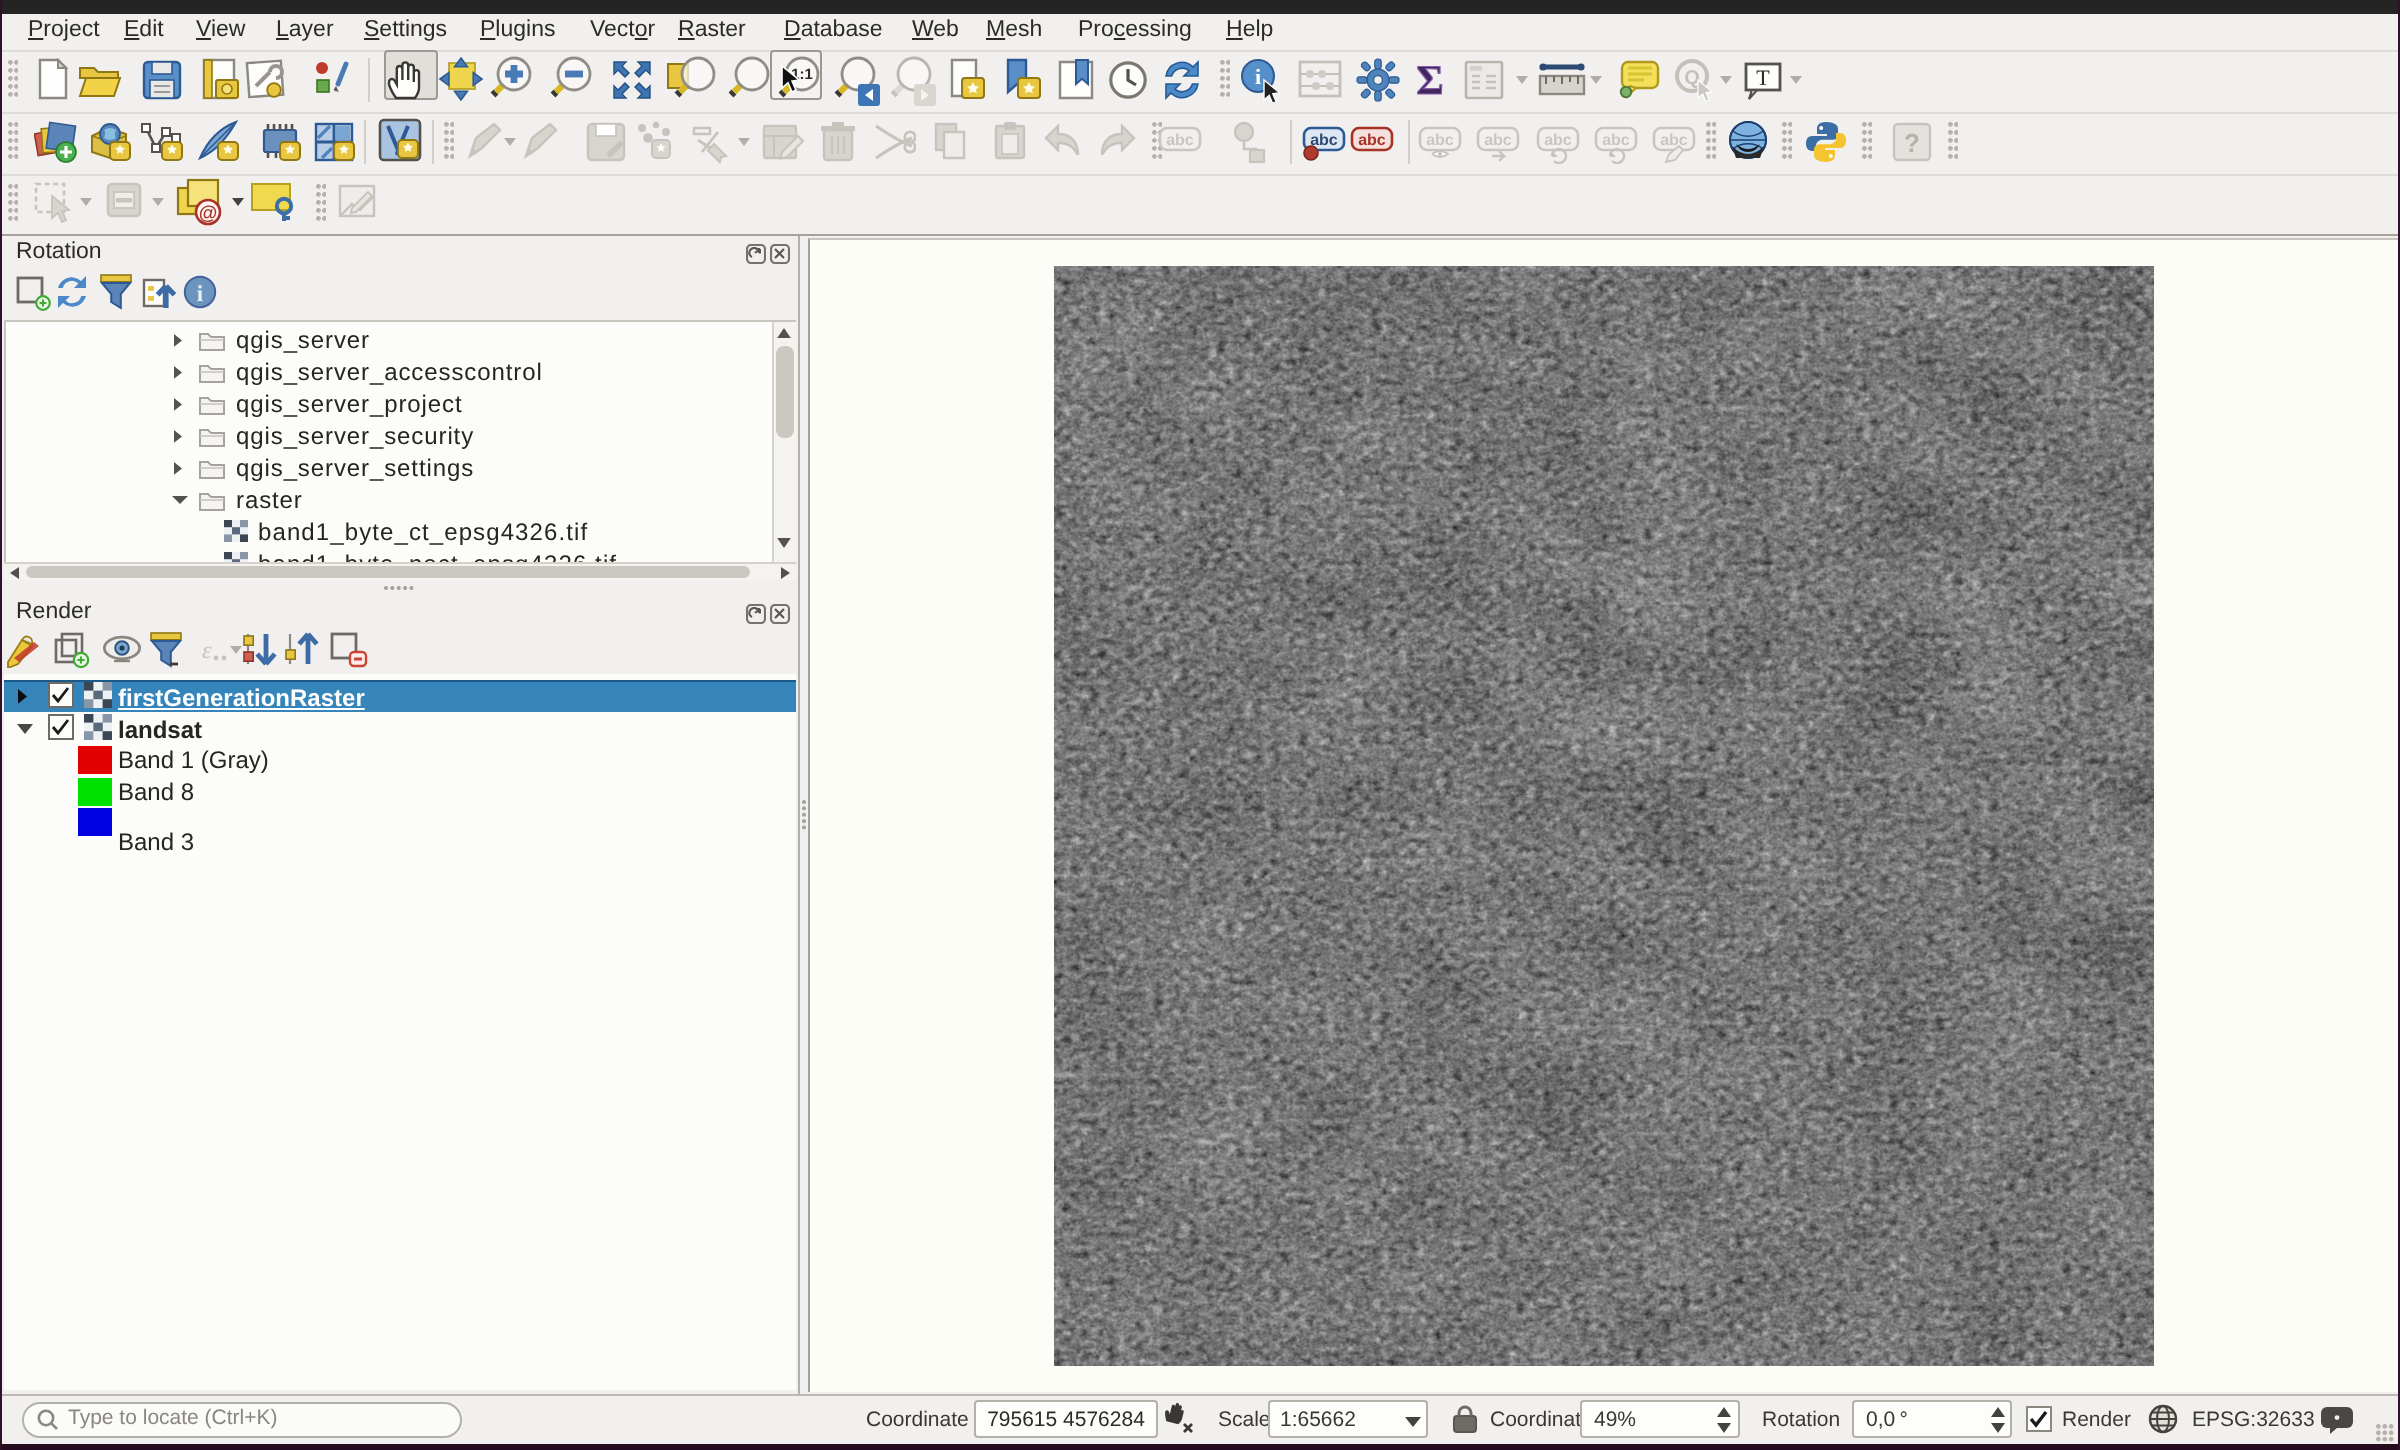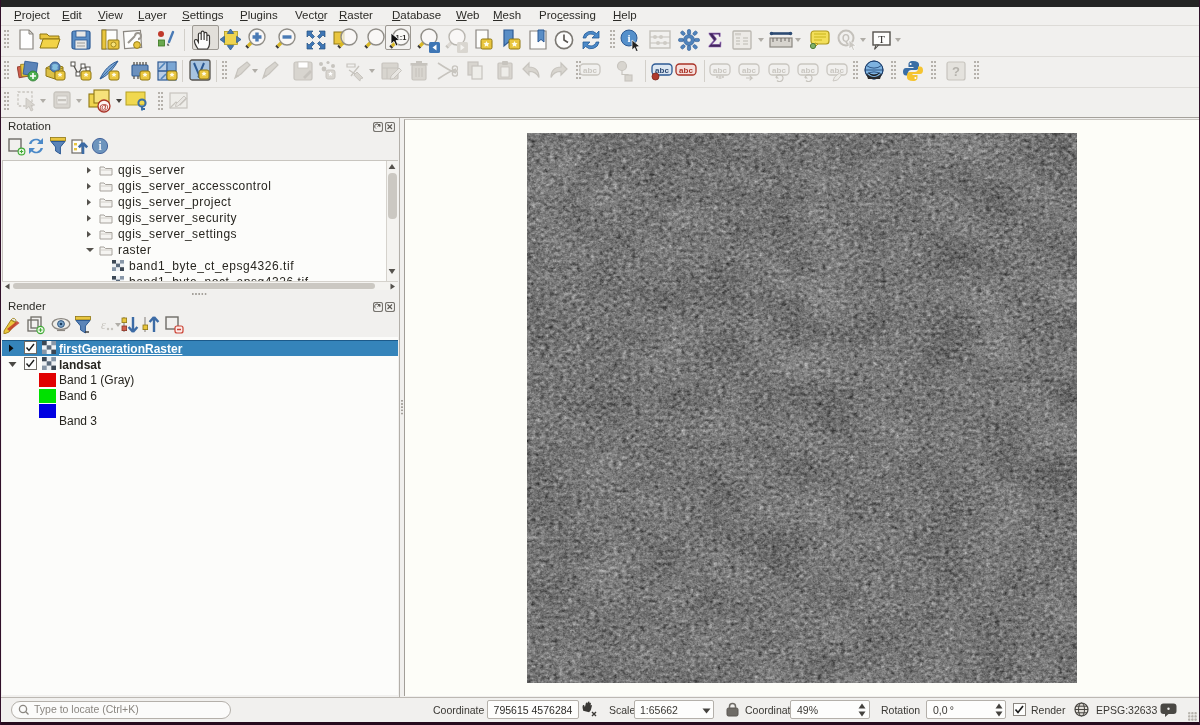--- a/index.html
+++ b/index.html
@@ -679,21 +679,21 @@
     <rect x="0" y="0" width="4.7" height="4.3" fill="#3c4754"></rect>
     <rect x="9.3" y="0" width="4.7" height="4.3" fill="#8897a8"></rect>
     <rect x="4.7" y="4.3" width="4.7" height="4.3" fill="#5a6a7c"></rect>
     <rect x="0" y="8.6" width="4.7" height="4.4" fill="#8897a8"></rect>
     <rect x="9.3" y="8.6" width="4.7" height="4.4" fill="#3c4754"></rect>
   </svg>
 <div class="trow" style="left:59px;top:358px;font-weight:bold">landsat</div>
 <div class="abs" style="left:39px;top:373.0px;width:17px;height:14px;background:#e10000"></div>
 <div class="trow" style="left:59px;top:373.0px">Band 1 (Gray)</div>
 <div class="abs" style="left:39px;top:388.7px;width:17px;height:14px;background:#00e100"></div>
-<div class="trow" style="left:59px;top:388.7px">Band 6</div>
+<div class="trow" style="left:59px;top:388.7px">Band 8</div>
 <div class="abs" style="left:39px;top:404.4px;width:17px;height:14px;background:#0000e1"></div>
 <div class="trow" style="left:59px;top:414px">Band 3</div>
 <div class="abs" style="left:400.5px;top:400px;width:3px;height:16px;background-image:radial-gradient(circle at 1px 1px,#a5a19b 0.9px,transparent 1.1px);background-size:3px 3.2px"></div>
 <div class="abs" style="left:1px;top:697px;width:1198px;height:25px;background:#f1f0ee;border-top:1px solid #bcb8b2"></div>
 <div class="sbx" style="left:11px;top:701px;width:220px;height:18px;border-radius:9px;background:#fbfbfa"></div>
 <svg class="ic" style="left:18px;top:704px" width="12" height="12" viewBox="0 0 12 12">
     <circle cx="5" cy="5" r="3.6" fill="none" stroke="#8a8680" stroke-width="1.3"></circle>
     <line x1="7.8" y1="7.8" x2="10.5" y2="10.5" stroke="#8a8680" stroke-width="1.3"></line>
   </svg>
 <div class="sblabel" style="left:34px;top:703px;color:#8a8680">Type to locate (Ctrl+K)</div>

